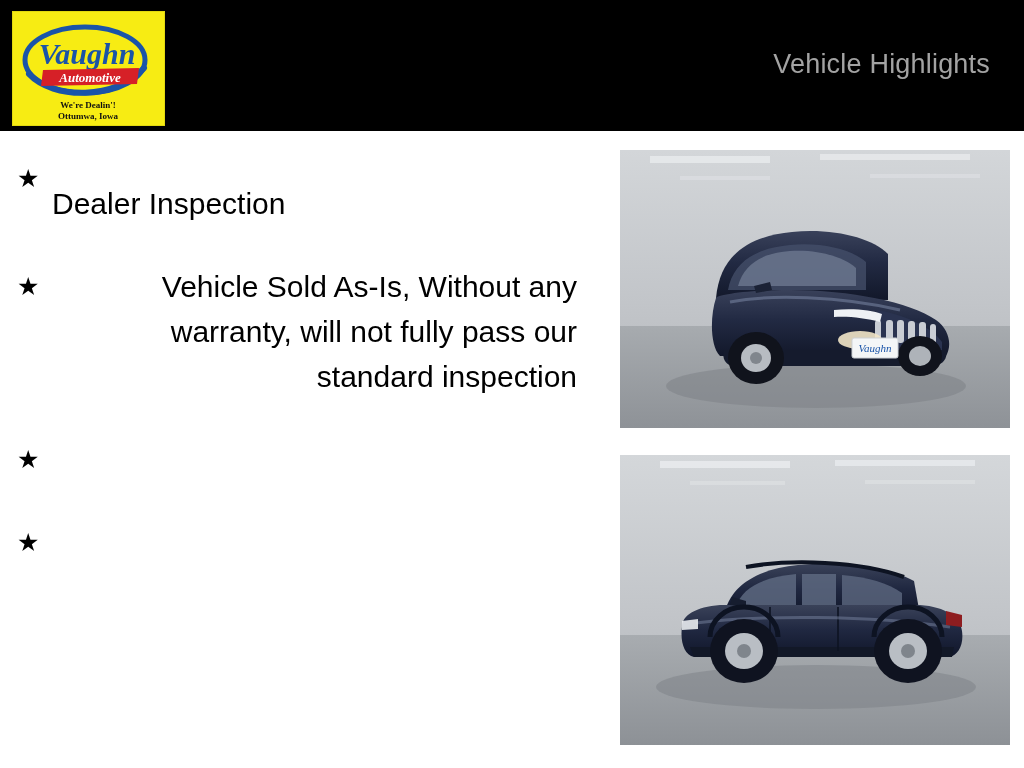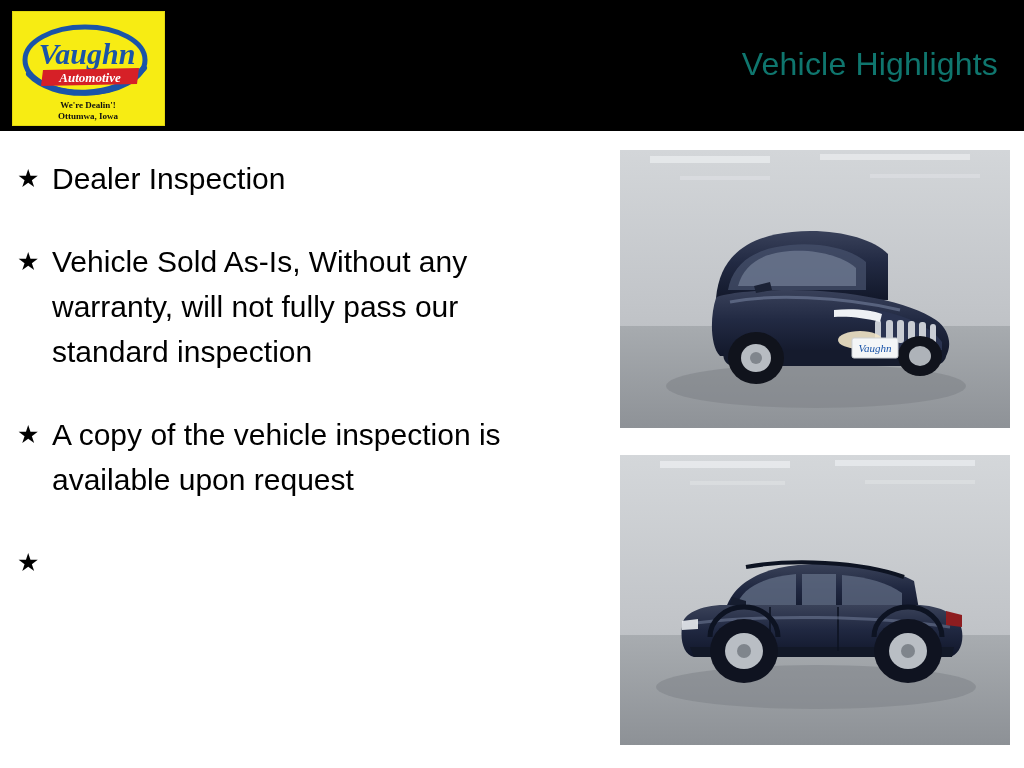--- a/index.html
+++ b/index.html
@@ -31,24 +31,24 @@
     width: 151px;
     height: 113px;
     background: #f7ec13;
     border: 1px solid #e2d90f;
     overflow: hidden;
   }
   .logo svg { display: block; }
 
   .header-title {
     position: absolute;
-    right: 26px;
+    right: 34px;
     top: 48px;
-    color: #0f766e;
-    font-size: 32px;
+    color: #a3a3a3;
+    font-size: 27px;
     line-height: 33px;
     letter-spacing: 0.2px;
     white-space: nowrap;
   }
 
   
   .content {
     position: absolute;
     left: 0;
     top: 131px;
@@ -80,22 +80,22 @@
     box-sizing: border-box;
   }
   .bullet-text {
     flex: 1 1 auto;
     font-size: 30px;
     line-height: 45px;
     color: #000000;
   }
 
   
-  .b1 .bullet-text { max-width: 520px; }
-  .b2 .bullet-text { max-width: 525px; }
+  .b1 .bullet-text { max-width: 520px; margin-top: 25px; }
+  .b2 .bullet-text { max-width: 525px; text-align: right; }
   .b3 .bullet-text { max-width: 500px; }
   .b4 .bullet-text { max-width: 520px; }
 
   
   .photo {
     position: absolute;
     overflow: hidden;
     background: #b9bcc0;
   }
   .photo-1 {
@@ -146,21 +146,20 @@
       <span class="bullet-text">Dealer Inspection</span>
     </div>
 
     <div class="bullet b2">
       <span class="bullet-marker">★</span>
       <span class="bullet-text">Vehicle Sold As-Is, Without any warranty, will not fully pass our standard inspection</span>
     </div>
 
     <div class="bullet b3">
       <span class="bullet-marker">★</span>
-      <span class="bullet-text">A copy of the vehicle inspection is available upon request</span>
     </div>
 
     <div class="bullet b4">
       <span class="bullet-marker">★</span>
     </div>
 
   </div>
 
   <div class="photo photo-1">
     <svg viewBox="0 0 390 278" xmlns="http://www.w3.org/2000/svg" aria-hidden="true">

